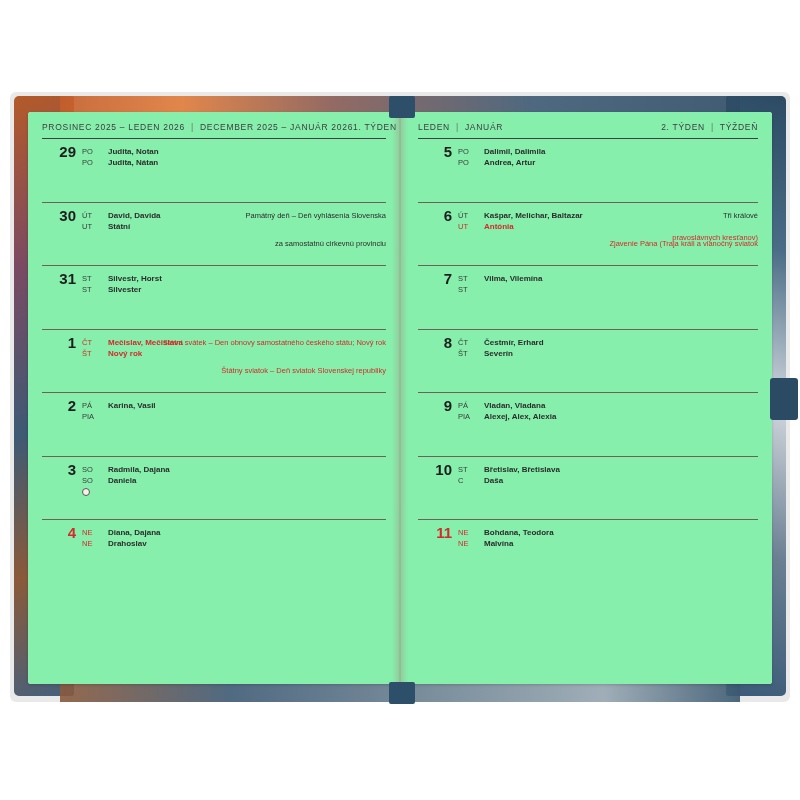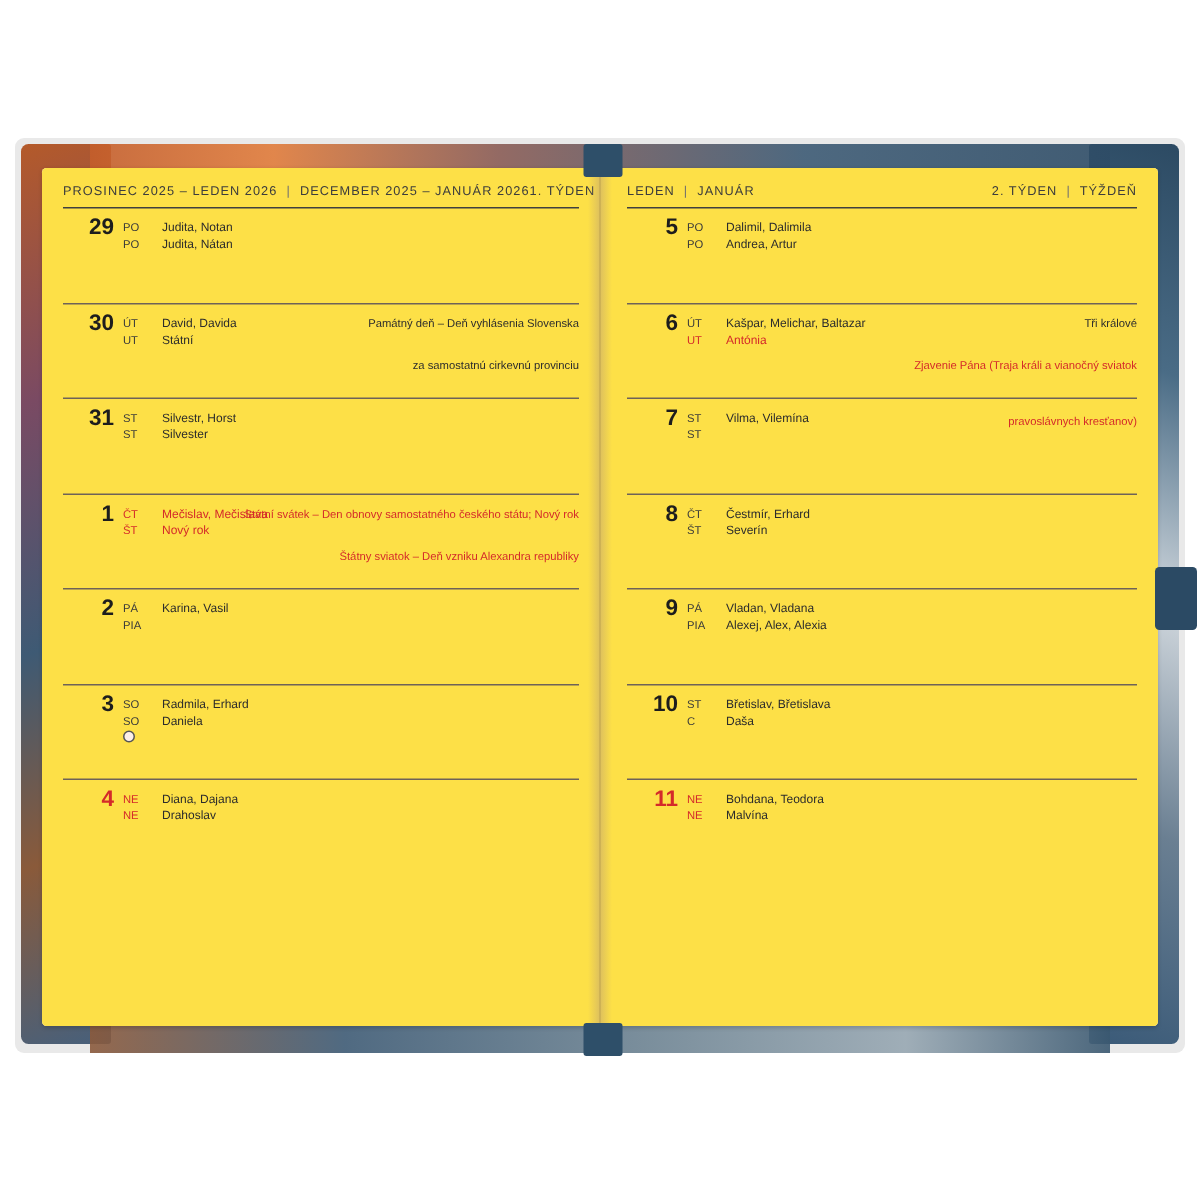--- a/index.html
+++ b/index.html
@@ -76,21 +76,21 @@
     height: 572px;
     background: #fcf0ea;
     border-radius: 3px;
     box-shadow: 0 1px 3px rgba(0,0,0,.18);
     display: flex;
   }
   .page {
     position: relative;
     width: 50%;
     height: 100%;
-    background: #fde047;
+    background: #86efac;
     box-sizing: border-box;
     padding: 10px 14px 0 14px;
   }
   .page.left { border-radius: 3px 0 0 3px; }
   .page.right { border-radius: 0 3px 3px 0; padding-left: 18px;}
 
   
   .gutter {
     position: absolute;
     left: 50%;
@@ -186,21 +186,21 @@
 
   .namecol {
     flex: 1 1 auto;
     font-size: 8px;
     color: #2c2c2c;
     line-height: 11px;
     padding-top: 1px;
     position: relative;
   }
   .namecol .red { color: #d42a2a; }
-  .nm { white-space: nowrap; }
+  .nm { white-space: nowrap; font-weight: bold; }
 
   .moon {
     display: inline-block;
     width: 6px;
     height: 6px;
     border: 1px solid #555;
     border-radius: 50%;
     background: #fcefe9;
     vertical-align: middle;
   }
@@ -229,21 +229,20 @@
   }
   .note2.red { color: #d42a2a; }
   .note3 {
     position: absolute;
     right: 0;
     top: 23px;
     text-align: right;
     font-size: 7.5px;
     line-height: 11px;
     white-space: nowrap;
-    margin-top: 43px;
   }
   .inline-red {
     color: #d42a2a;
     white-space: nowrap;
   }
 </style>
 </head>
 <body>
 
 <div id="stage">
@@ -311,21 +310,21 @@
       <div class="day">
         <div class="daynum">1</div>
         <div class="dowcol">
           <div class="red">ČT</div>
           <div class="red">ŠT</div>
         </div>
         <div class="namecol">
           <div class="nm red">Mečislav, Mečislava</div>
           <div class="nm red">Nový rok</div>
           <div class="note red">Státní svátek – Den obnovy samostatného českého státu; Nový rok</div>
-          <div class="note2 red">Štátny sviatok – Deň vzniku Alexandra republiky</div>
+          <div class="note2 red">Štátny sviatok – Deň sviatok Slovenskej republiky</div>
         </div>
       </div>
 
       <div class="day">
         <div class="daynum">2</div>
         <div class="dowcol">
           <div>PÁ</div>
           <div class="d2">PIA</div>
         </div>
         <div class="namecol">
@@ -334,21 +333,21 @@
       </div>
 
       <div class="day">
         <div class="daynum">3</div>
         <div class="dowcol">
           <div>SO</div>
           <div class="d2">SO</div>
           <div class="moonwrap"><span class="moon"></span></div>
         </div>
         <div class="namecol">
-          <div class="nm">Radmila, Erhard</div>
+          <div class="nm">Radmila, Dajana</div>
           <div class="nm">Daniela</div>
         </div>
       </div>
 
       <div class="day last">
         <div class="daynum red">4</div>
         <div class="dowcol">
           <div class="red">NE</div>
           <div class="red">NE</div>
         </div>

